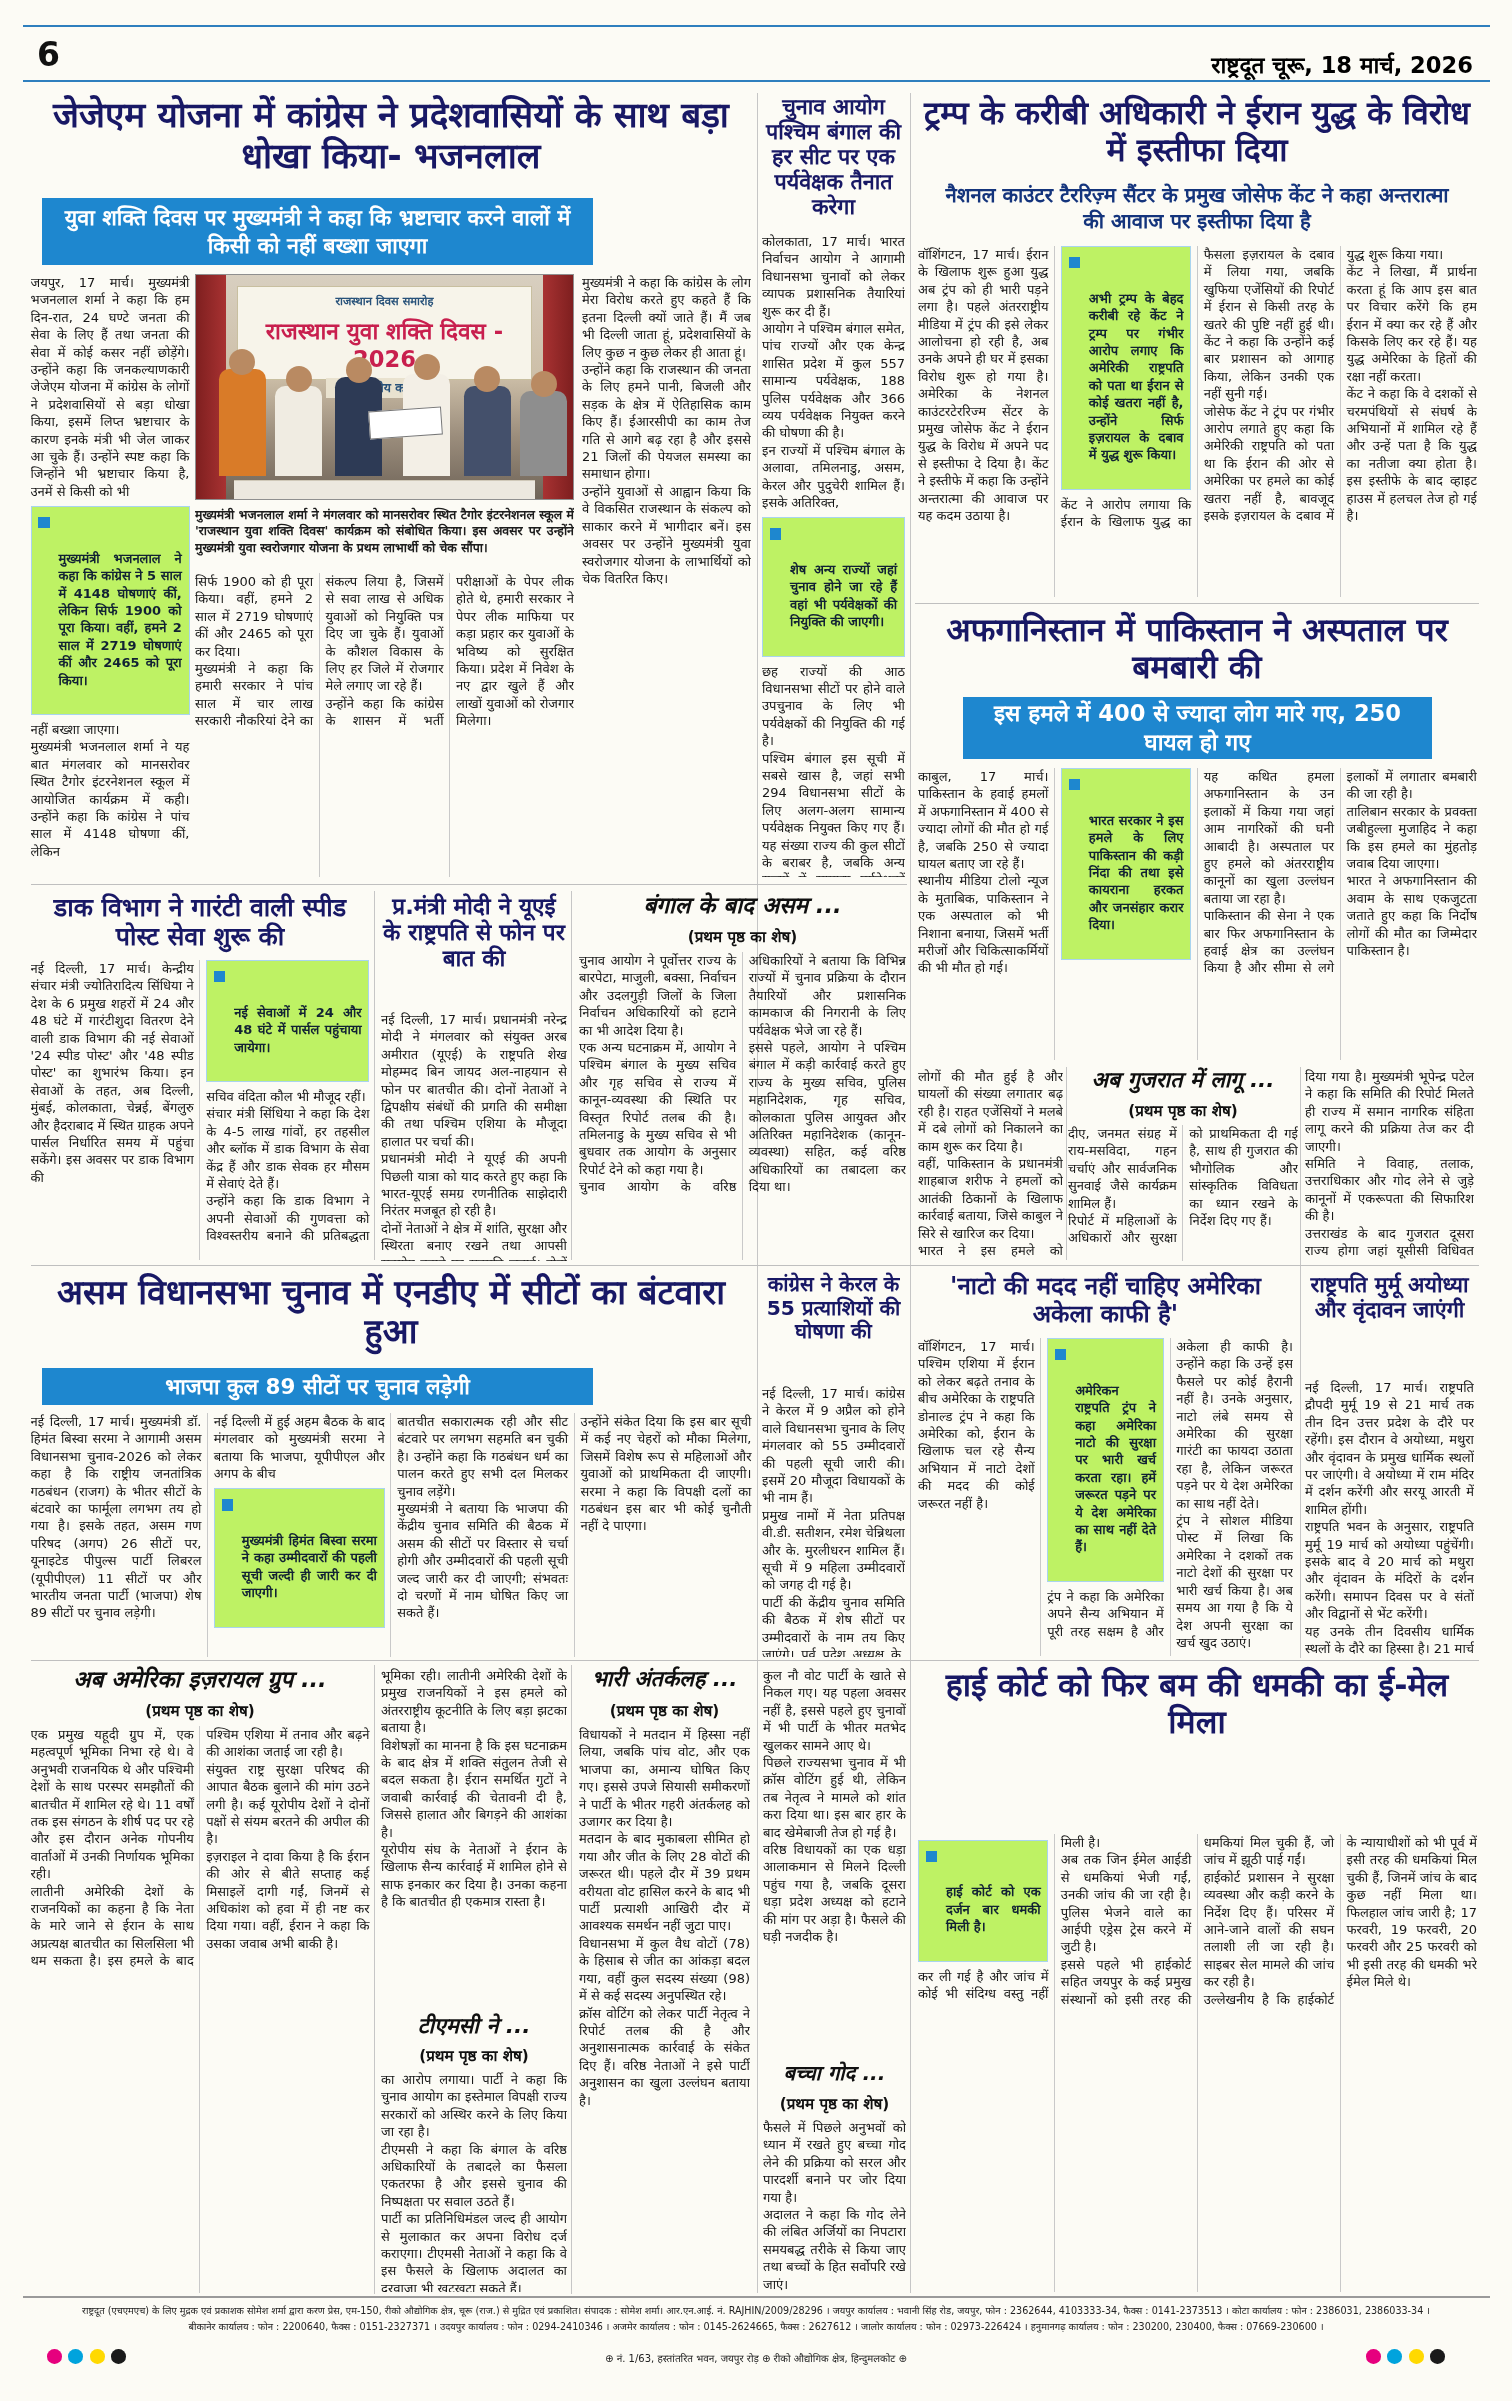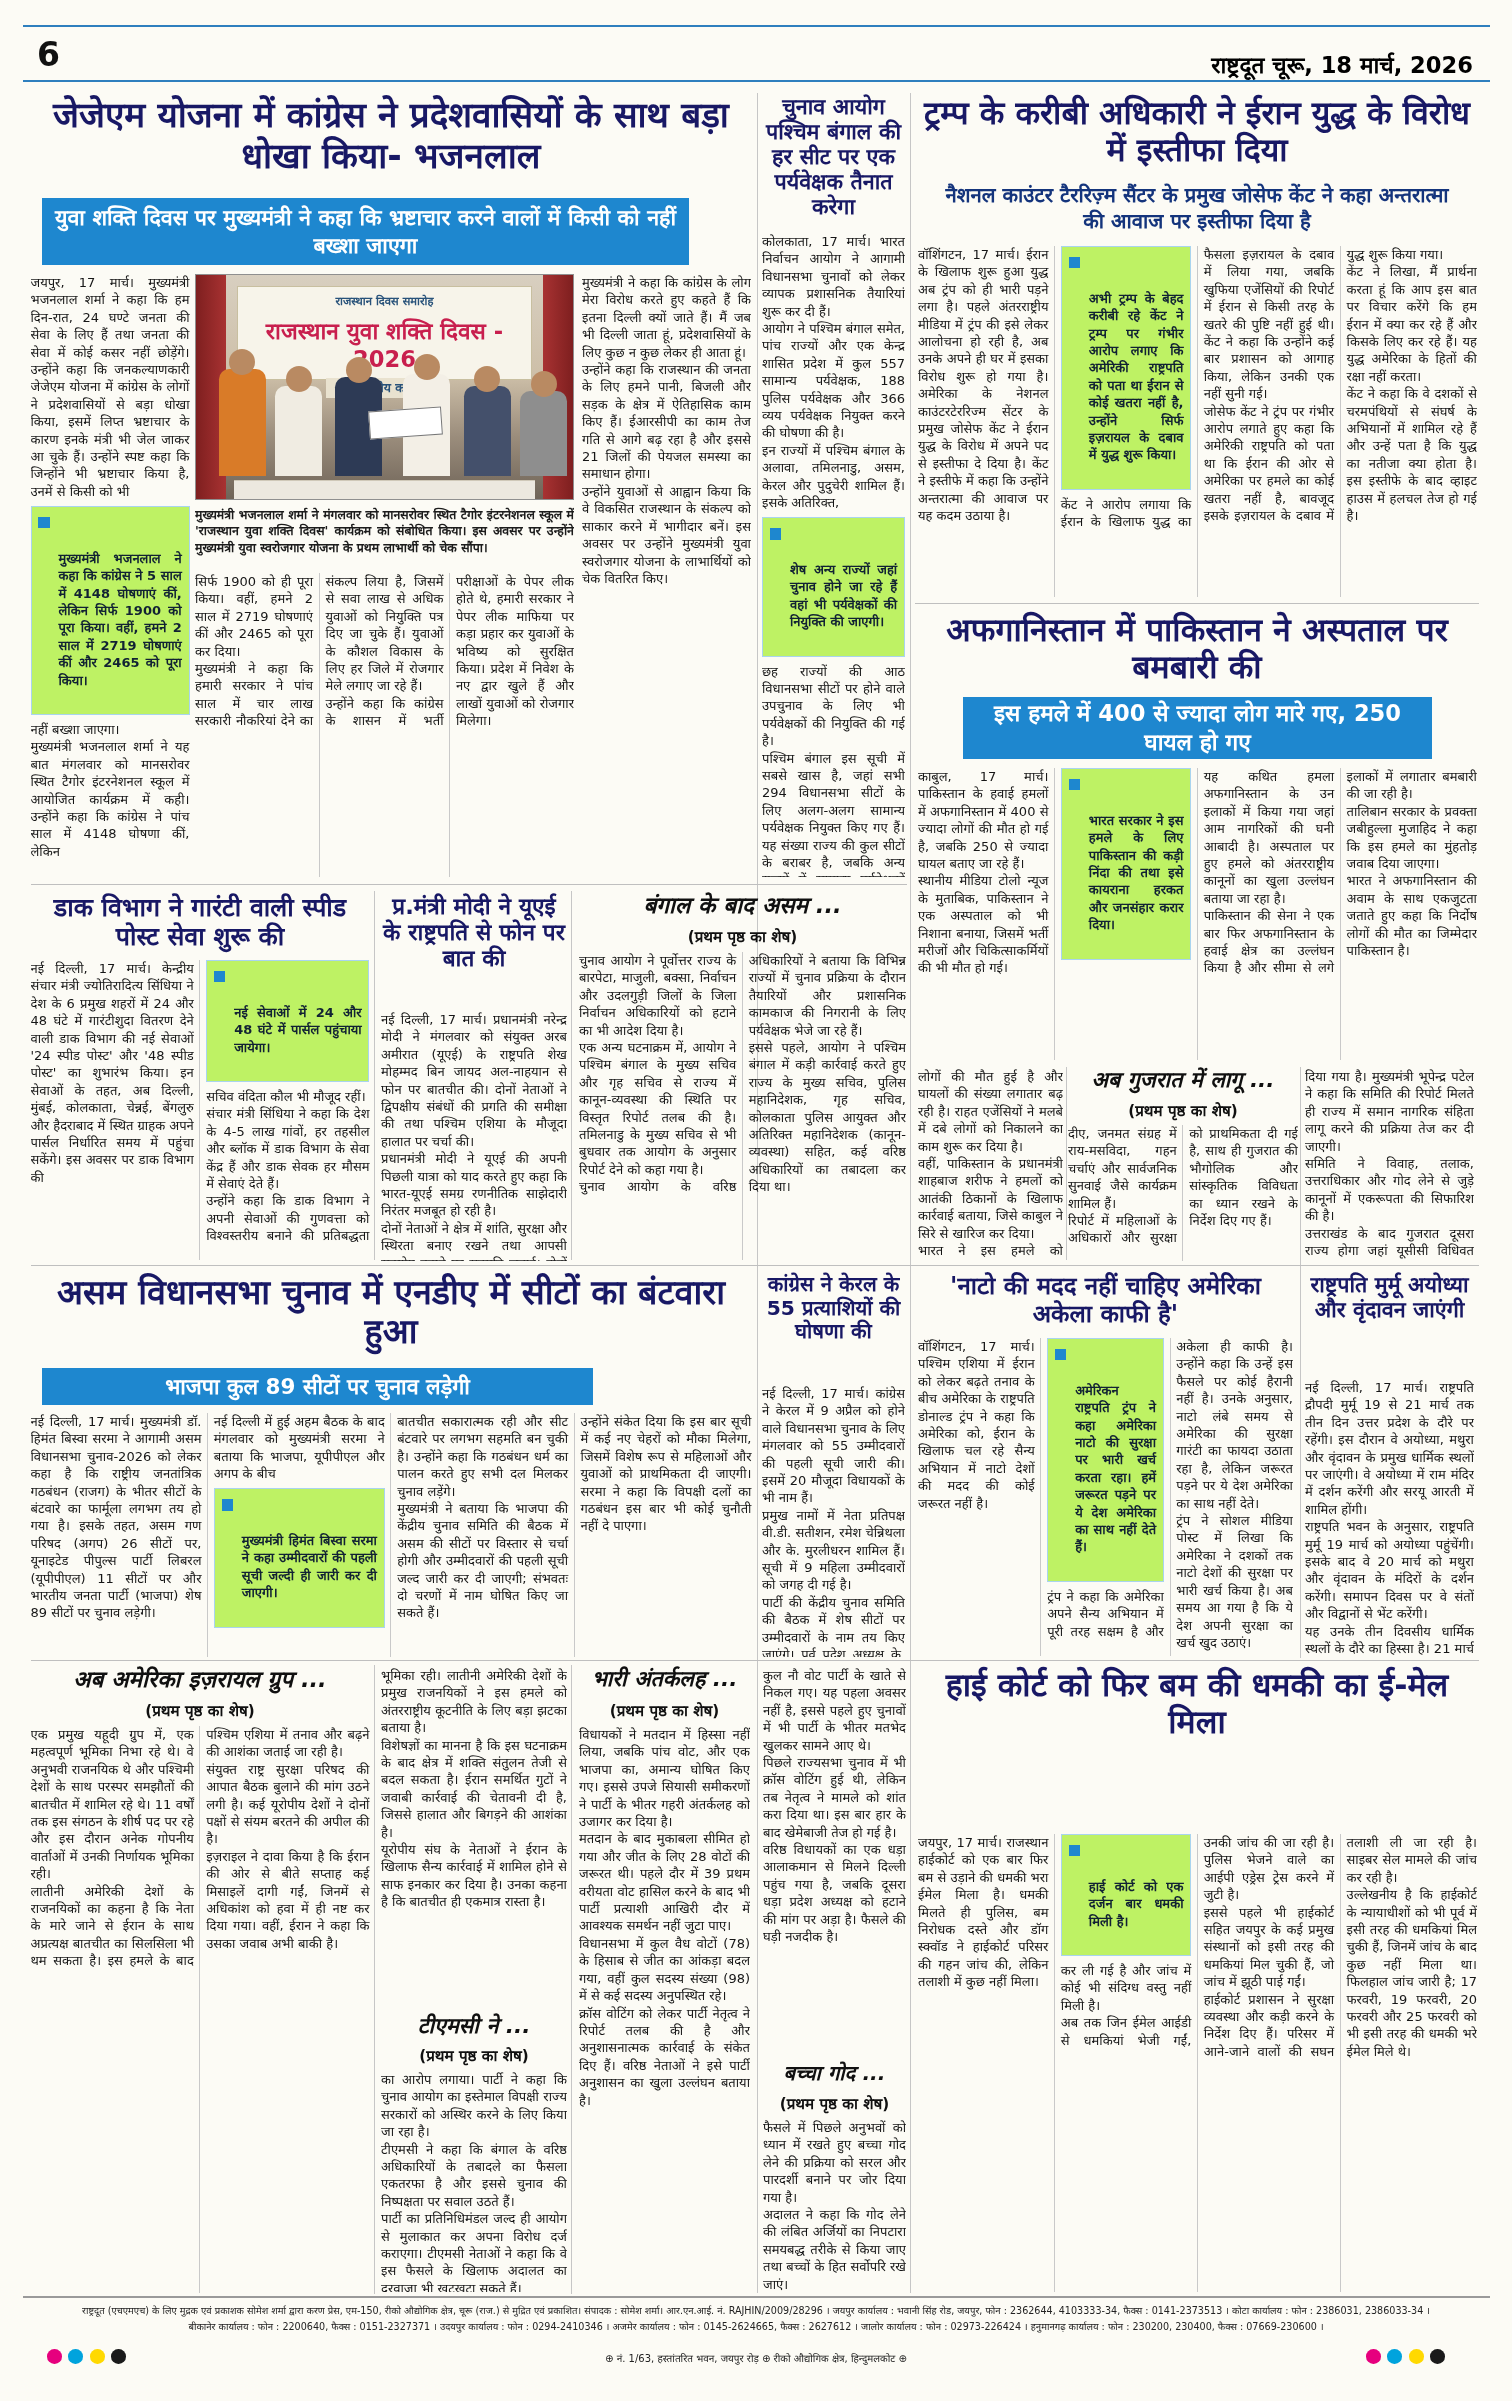--- a/index.html
+++ b/index.html
@@ -56,21 +56,21 @@
 
   <div class="blue-rule" style="left:22.6px;top:25px;width:1467px;"></div>
   <div class="pageno" style="left:37px;top:35px;">6</div>
   <div class="masthead" style="left:790px;top:41px;width:683px;">राष्ट्रदूत चूरू, 18 मार्च, 2026</div>
   <div class="blue-rule" style="left:22.6px;top:80px;width:1467px;"></div>
 
   <div class="vline" style="left:757px;top:93px;height:2200px;"></div>
   <div class="vline" style="left:910px;top:93px;height:2200px;"></div>
 
   <div class="hl" style="left:30.5px;top:95px;width:721px;font-size:35px;">जेजेएम योजना में कांग्रेस ने प्रदेशवासियों के साथ बड़ा धोखा किया- भजनलाल</div>
-  <div class="bar" style="left:42px;top:198px;width:647px;height:67px;font-size:21.5px;">युवा शक्ति दिवस पर मुख्यमंत्री ने कहा कि भ्रष्टाचार करने वालों में किसी को नहीं बख्शा जाएगा</div>
+  <div class="bar" style="left:42px;top:198px;width:551px;height:67px;font-size:21.5px;">युवा शक्ति दिवस पर मुख्यमंत्री ने कहा कि भ्रष्टाचार करने वालों में किसी को नहीं बख्शा जाएगा</div>
 
   <div class="bt" style="left:30.5px;top:274px;width:159px;height:602px;">
     <div>जयपुर, 17 मार्च। मुख्यमंत्री भजनलाल शर्मा ने कहा कि हम दिन-रात, 24 घण्टे जनता की सेवा के लिए हैं तथा जनता की सेवा में कोई कसर नहीं छोड़ेंगे। उन्होंने कहा कि जनकल्याणकारी जेजेएम योजना में कांग्रेस के लोगों ने प्रदेशवासियों से बड़ा धोखा किया, इसमें लिप्त भ्रष्टाचार के कारण इनके मंत्री भी जेल जाकर आ चुके हैं। उन्होंने स्पष्ट कहा कि जिन्होंने भी भ्रष्टाचार किया है, उनमें से किसी को भी</div>
     <div class="hlbox">
       <span class="sq"></span>
       <div>मुख्यमंत्री भजनलाल ने कहा कि कांग्रेस ने 5 साल में 4148 घोषणाएं कीं, लेकिन सिर्फ 1900 को पूरा किया। वहीं, हमने 2 साल में 2719 घोषणाएं कीं और 2465 को पूरा किया।</div>
     </div>
     <div>नहीं बख्शा जाएगा।
 मुख्यमंत्री भजनलाल शर्मा ने यह बात मंगलवार को मानसरोवर स्थित टैगोर इंटरनेशनल स्कूल में आयोजित कार्यक्रम में कही। उन्होंने कहा कि कांग्रेस ने पांच साल में 4148 घोषणा कीं, लेकिन</div>
   </div>
@@ -287,21 +287,20 @@
   </div>
   <div class="hl-k" style="left:763px;top:2062px;width:143px;font-size:20.3px;">बच्चा गोद ...</div>
   <div class="kick" style="left:763px;top:2093px;width:143px;">(प्रथम पृष्ठ का शेष)</div>
   <div class="bt" style="left:763px;top:2119px;width:143px;height:174px;">
     <div>फैसले में पिछले अनुभवों को ध्यान में रखते हुए बच्चा गोद लेने की प्रक्रिया को सरल और पारदर्शी बनाने पर जोर दिया गया है।
 अदालत ने कहा कि गोद लेने की लंबित अर्जियों का निपटारा समयबद्ध तरीके से किया जाए तथा बच्चों के हित सर्वोपरि रखे जाएं।</div>
   </div>
 
   <div class="hl" style="left:918px;top:1667px;width:558px;font-size:32px;">हाई कोर्ट को फिर बम की धमकी का ई-मेल मिला</div>
   <div class="bt c4" style="left:918px;top:1834px;width:559px;height:458px;">
-    <div>जयपुर, 17 मार्च। राजस्थान हाईकोर्ट को एक बार फिर बम से उड़ाने की धमकी भरा ईमेल मिला है। धमकी मिलते ही पुलिस, बम निरोधक दस्ते और डॉग स्क्वॉड ने हाईकोर्ट परिसर की गहन जांच की, लेकिन तलाशी में कुछ नहीं मिला।</div>
     <div class="hlbox">
       <span class="sq"></span>
       <div>हाई कोर्ट को एक दर्जन बार धमकी मिली है।</div>
     </div>
     <div>कर ली गई है और जांच में कोई भी संदिग्ध वस्तु नहीं मिली है।
 अब तक जिन ईमेल आईडी से धमकियां भेजी गईं, उनकी जांच की जा रही है। पुलिस भेजने वाले का आईपी एड्रेस ट्रेस करने में जुटी है।
 इससे पहले भी हाईकोर्ट सहित जयपुर के कई प्रमुख संस्थानों को इसी तरह की धमकियां मिल चुकी हैं, जो जांच में झूठी पाई गईं।
 हाईकोर्ट प्रशासन ने सुरक्षा व्यवस्था और कड़ी करने के निर्देश दिए हैं। परिसर में आने-जाने वालों की सघन तलाशी ली जा रही है। साइबर सेल मामले की जांच कर रही है।
 उल्लेखनीय है कि हाईकोर्ट के न्यायाधीशों को भी पूर्व में इसी तरह की धमकियां मिल चुकी हैं, जिनमें जांच के बाद कुछ नहीं मिला था। फिलहाल जांच जारी है; 17 फरवरी, 19 फरवरी, 20 फरवरी और 25 फरवरी को भी इसी तरह की धमकी भरे ईमेल मिले थे।</div>
   </div>

